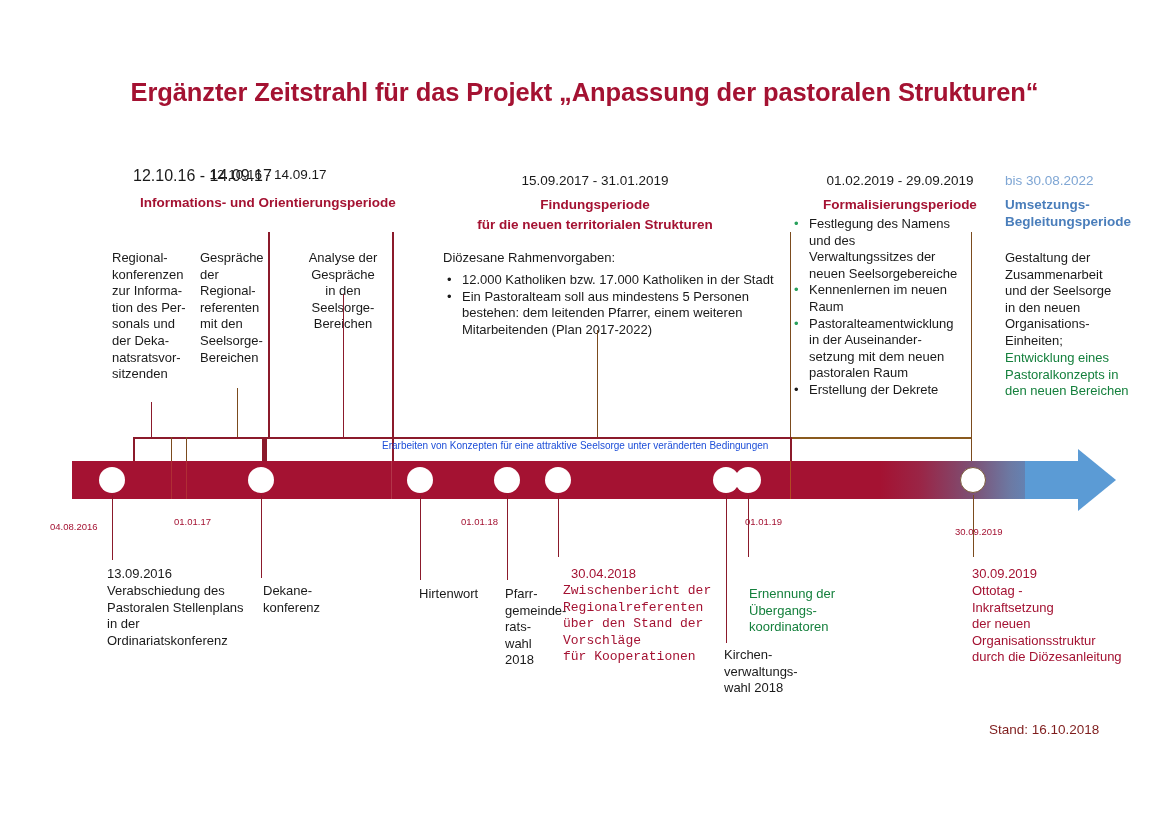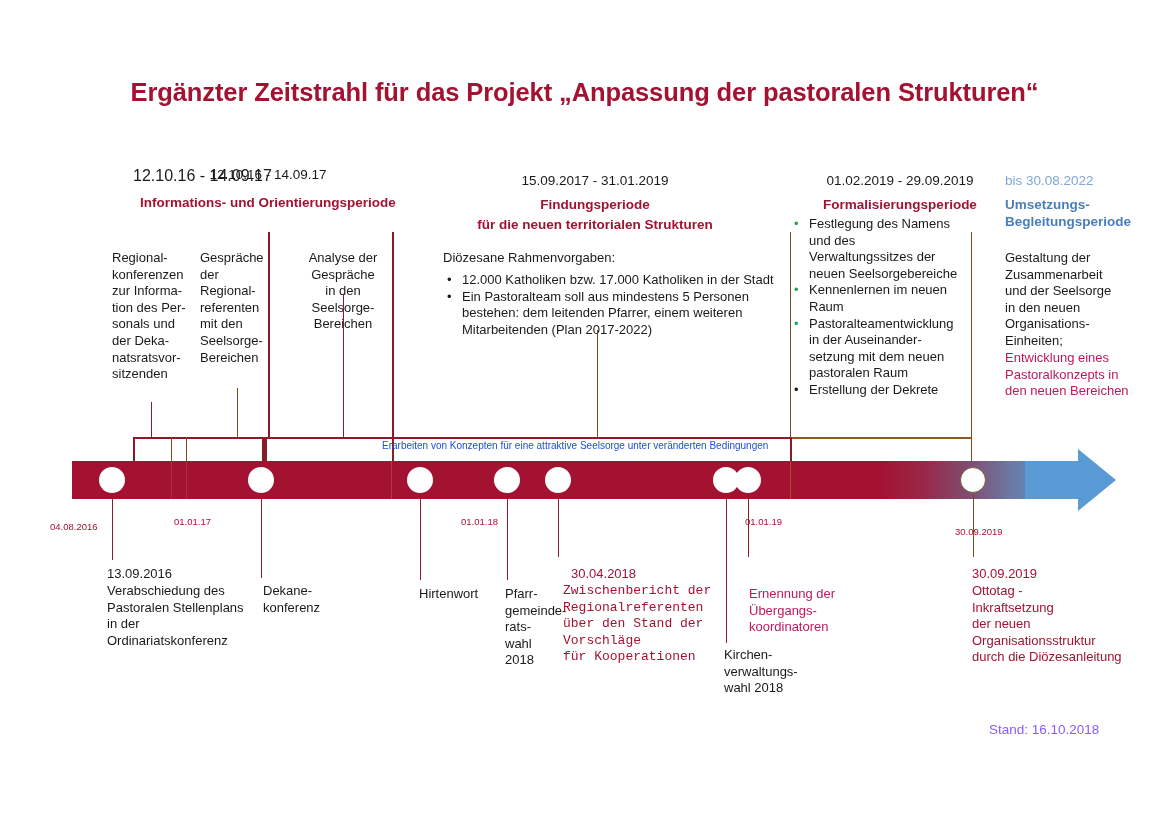--- a/index.html
+++ b/index.html
@@ -19,21 +19,21 @@
     text-align:center;
     font-size:25.5px;font-weight:bold;
     color:#A41232;
     letter-spacing:-0.1px;
   }
 
   
   .blk{font-size:13px;line-height:16.6px;color:#1a1a1a;}
   .blk.center{text-align:center;}
   .blk.red{color:#A41232;}
-  .blk.green{color:#be185d;}
+  .blk.green{color:#15803d;}
   .hdr-date{font-size:13.5px;color:#1a1a1a;text-align:center;}
   .hdr-date.blue{color:#7FA6D4;}
   .hdr-name{font-size:13.5px;font-weight:bold;color:#A41232;text-align:center;line-height:17px;}
   .hdr-name.blue{color:#4A7EBB;text-align:left;}
 
   
   ul.bl{margin:0;padding:0;list-style:none;}
   ul.bl li{position:relative;padding-left:19px;font-size:13px;line-height:16.6px;}
   ul.bl li .bul{position:absolute;left:4px;top:0;font-size:13px;line-height:16.6px;}
   ul.bl li .bul.dark{color:#1a1a1a;}
@@ -75,21 +75,21 @@
   #banner-text{
     left:382px;top:440px;width:580px;
     font-size:10px;color:#1d4ed8;
   }
 
   
   .axis-date{position:absolute;font-size:9.5px;color:#A41232;}
 
   
   #stand{
-    left:989px;top:722px;font-size:13.5px;color:#8b5cf6;
+    left:989px;top:722px;font-size:13.5px;color:#7f1d1d;
   }
 </style>
 </head>
 <body>
 
 <div class="abs" id="page-title">Ergänzter Zeitstrahl für das Projekt „Anpassung der pastoralen Strukturen“</div>
 
 <div class="abs" style="left:133px;top:167px;width:270px;">12.10.16 - 14.09.17</div>
 <div class="abs hdr-date" style="left:133px;top:167px;width:270px;">12.10.16 - 14.09.17</div>
 <div class="abs hdr-name" style="left:112px;top:194px;width:312px;">Informations- und Orientierungsperiode</div>

